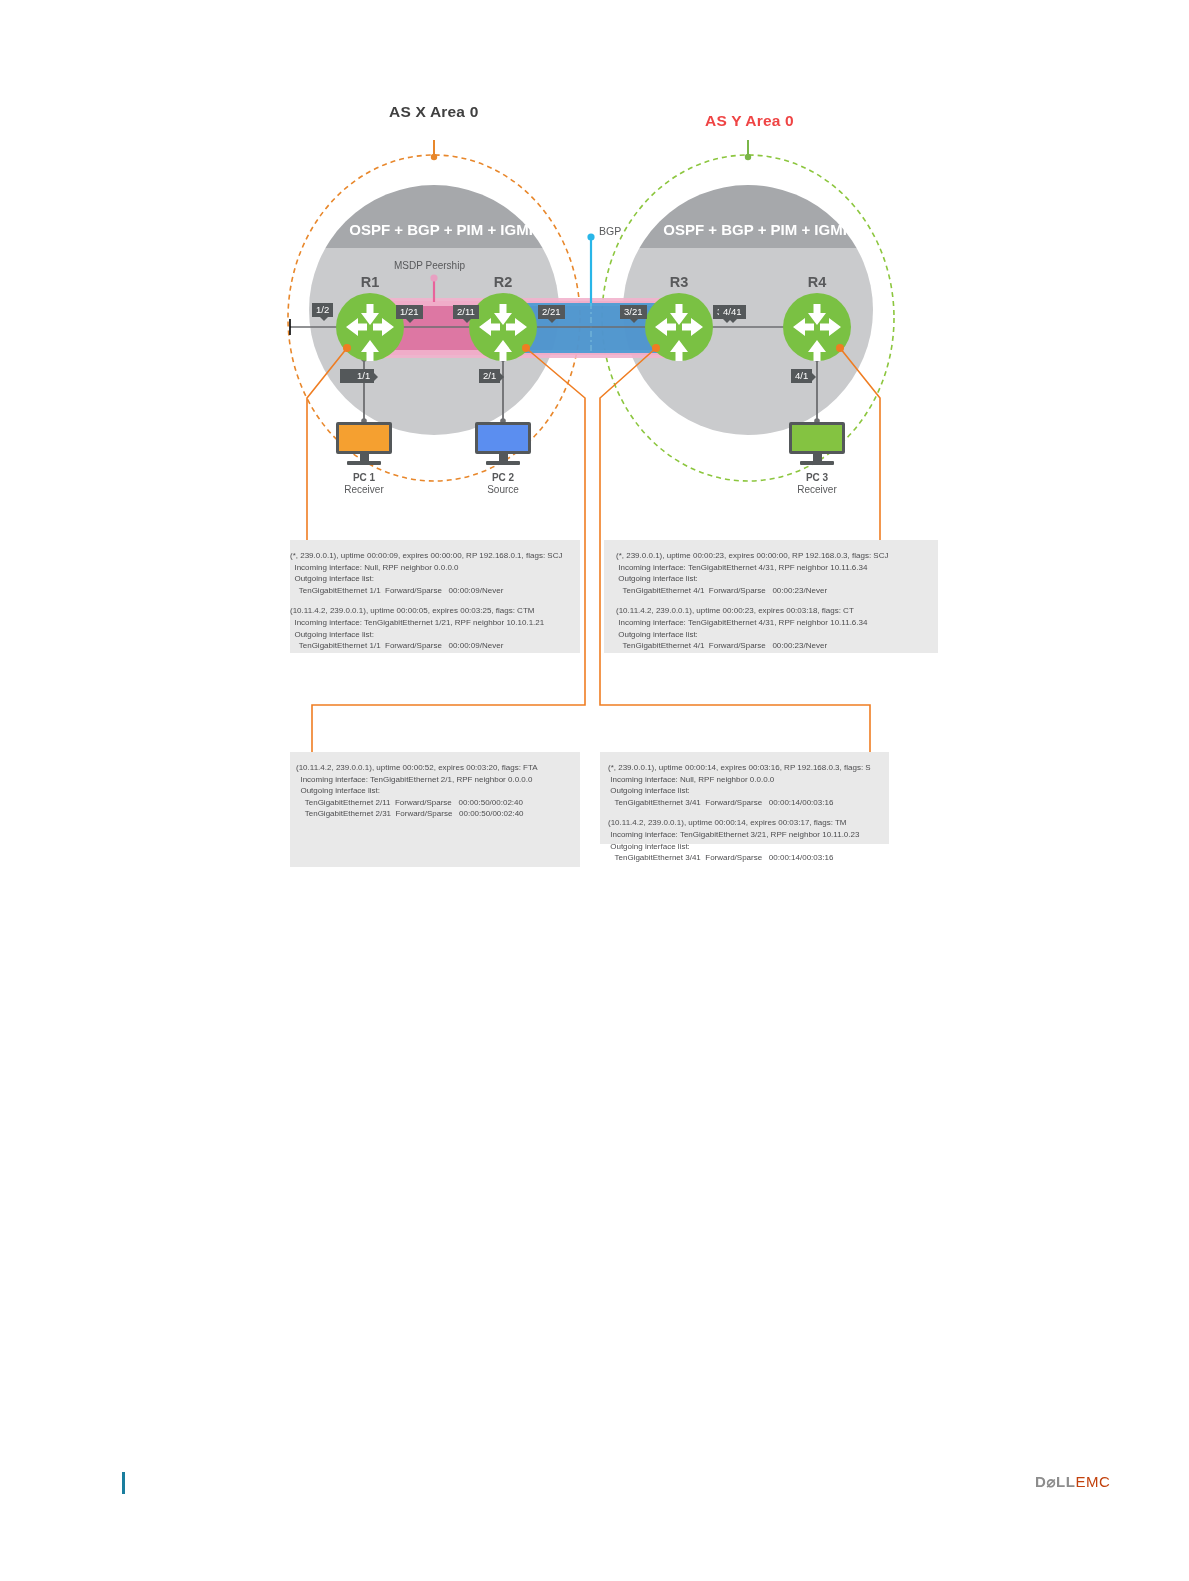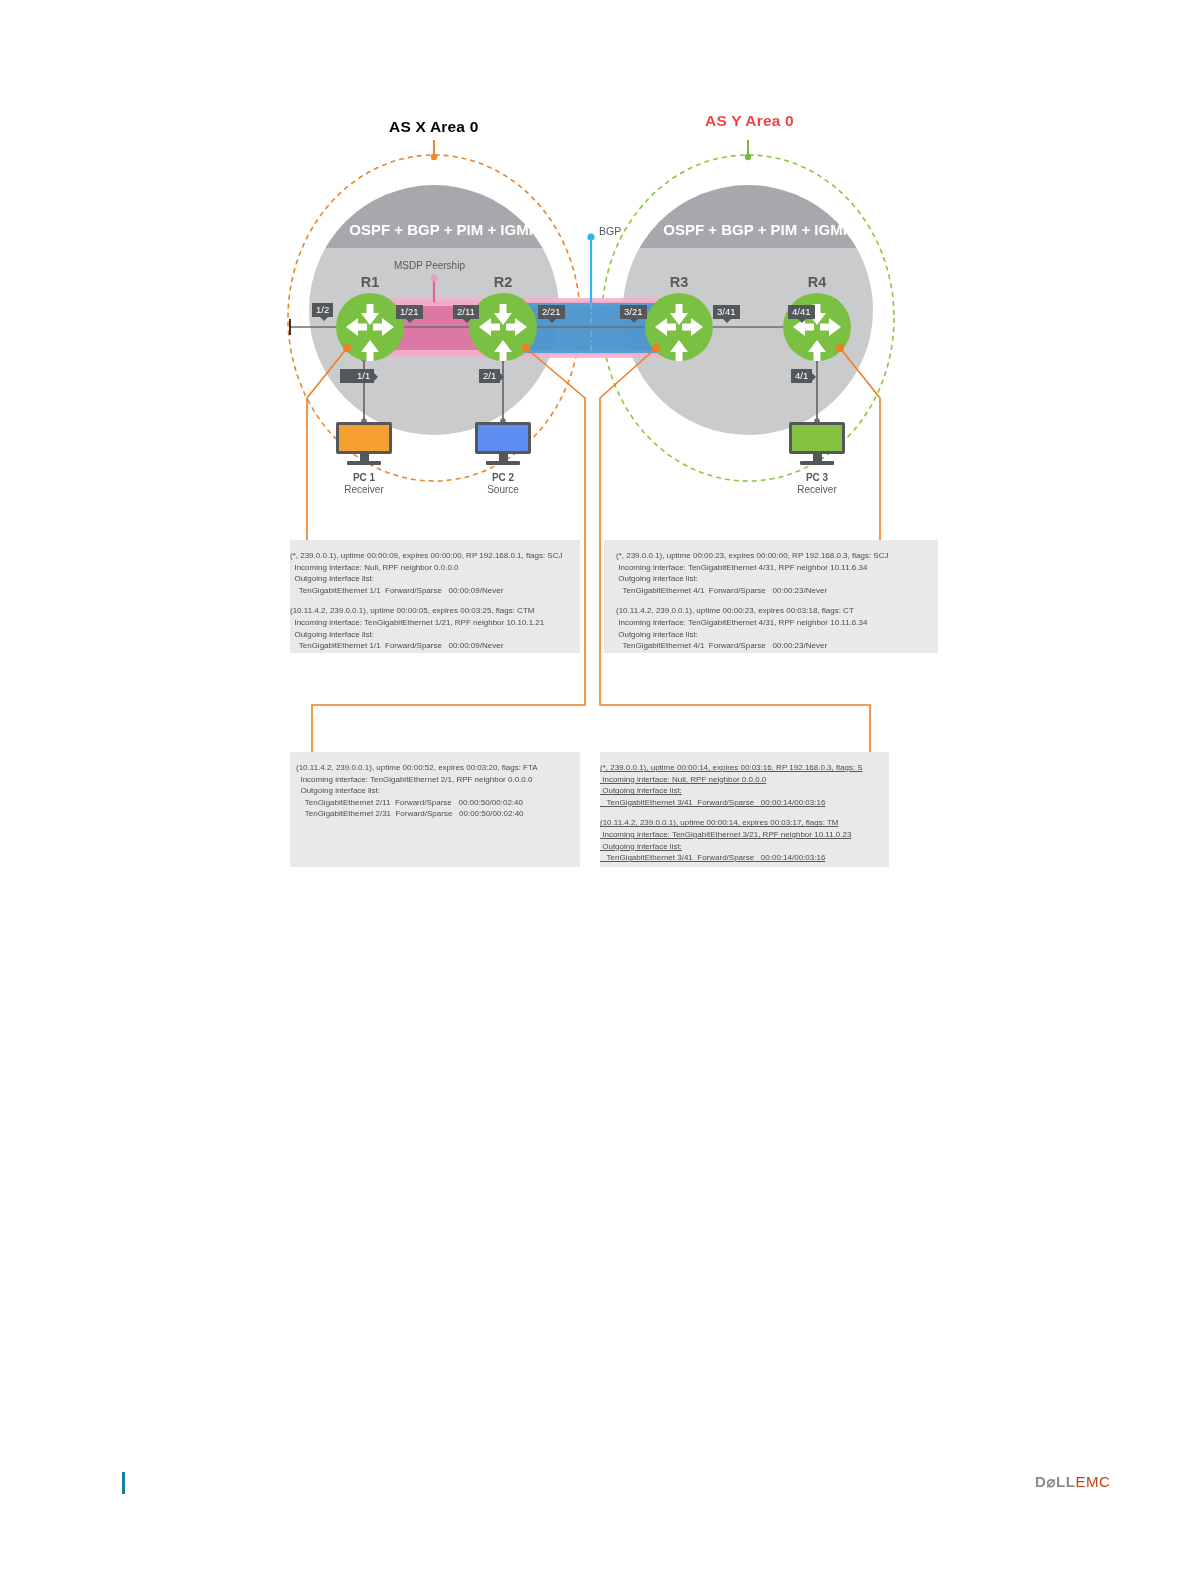--- a/index.html
+++ b/index.html
@@ -8,21 +8,21 @@
     font-family:"Liberation Sans", sans-serif;
     color:#58595b;
   }
   .stage{position:absolute;left:0;top:0;width:1189px;height:1581px;}
   svg.layer{position:absolute;left:0;top:0;width:1189px;height:1581px;overflow:visible;}
 
   
   .as-label{
     position:absolute;font-weight:bold;font-size:15.5px;letter-spacing:.2px;white-space:nowrap;
   }
-  .as-x{color:#000000;left:389px;top:118px;}
+  .as-x{color:#404040;left:389px;top:103px;}
   .as-y{color:#ef4444;left:705px;top:112px;}
 
   .cloud-title{
     position:absolute;color:#ffffff;font-weight:bold;font-size:15px;white-space:nowrap;
     text-align:center;
   }
   .cloud-title.left{left:341px;top:221px;width:206px;}
   .cloud-title.right{left:655px;top:221px;width:206px;}
 
   .bgp-label{
@@ -242,21 +242,21 @@
   <div class="rtr-name" style="left:473px;top:274px;">R2</div>
   <div class="rtr-name" style="left:649px;top:274px;">R3</div>
   <div class="rtr-name" style="left:787px;top:274px;">R4</div>
 
   <div class="port" style="left:312px;top:303px;">1/2</div>
   <div class="port" style="left:396px;top:305px;">1/21</div>
   <div class="port" style="left:453px;top:305px;">2/11</div>
   <div class="port" style="left:538px;top:305px;">2/21</div>
   <div class="port" style="left:620px;top:305px;">3/21</div>
   <div class="port" style="left:713px;top:305px;">3/41</div>
-  <div class="port" style="left:788px;top:305px;">4/41</div>
+  <div class="port" style="left:719px;top:305px;">4/41</div>
 
   <div class="port side" style="left:340px;top:369px;padding-left:17px;">1/1</div>
   <div class="port side" style="left:479px;top:369px;">2/1</div>
   <div class="port side" style="left:791px;top:369px;">4/1</div>
 
   <div class="pc" style="left:336px;top:422px;">
     <div class="screen" style="background:#f5a030;"></div>
     <div class="neck"></div>
     <div class="base"></div>
     <div class="cap">PC 1</div>
@@ -304,21 +304,21 @@
   </div>
 
   <div class="infobox" style="left:290px;top:752px;width:290px;height:115px;padding-left:6px;">
     <div class="ln">(10.11.4.2, 239.0.0.1), uptime 00:00:52, expires 00:03:20, flags: FTA</div>
     <div class="ln">  Incoming interface: TenGigabitEthernet 2/1, RPF neighbor 0.0.0.0</div>
     <div class="ln">  Outgoing interface list:</div>
     <div class="ln">    TenGigabitEthernet 2/11  Forward/Sparse   00:00:50/00:02:40</div>
     <div class="ln">    TenGigabitEthernet 2/31  Forward/Sparse   00:00:50/00:02:40</div>
   </div>
 
-  <div class="infobox" style="left:600px;top:752px;width:289px;height:115px;padding-left:0;text-decoration:underline;">
+  <div class="infobox" style="left:600px;top:752px;width:289px;height:92px;padding-left:8px;">
     <div class="ln">(*, 239.0.0.1), uptime 00:00:14, expires 00:03:16, RP 192.168.0.3, flags: S</div>
     <div class="ln"> Incoming interface: Null, RPF neighbor 0.0.0.0</div>
     <div class="ln"> Outgoing interface list:</div>
     <div class="ln">   TenGigabitEthernet 3/41  Forward/Sparse   00:00:14/00:03:16</div>
     <div class="gap"></div>
     <div class="ln">(10.11.4.2, 239.0.0.1), uptime 00:00:14, expires 00:03:17, flags: TM</div>
     <div class="ln"> Incoming interface: TenGigabitEthernet 3/21, RPF neighbor 10.11.0.23</div>
     <div class="ln"> Outgoing interface list:</div>
     <div class="ln">   TenGigabitEthernet 3/41  Forward/Sparse   00:00:14/00:03:16</div>
   </div>

